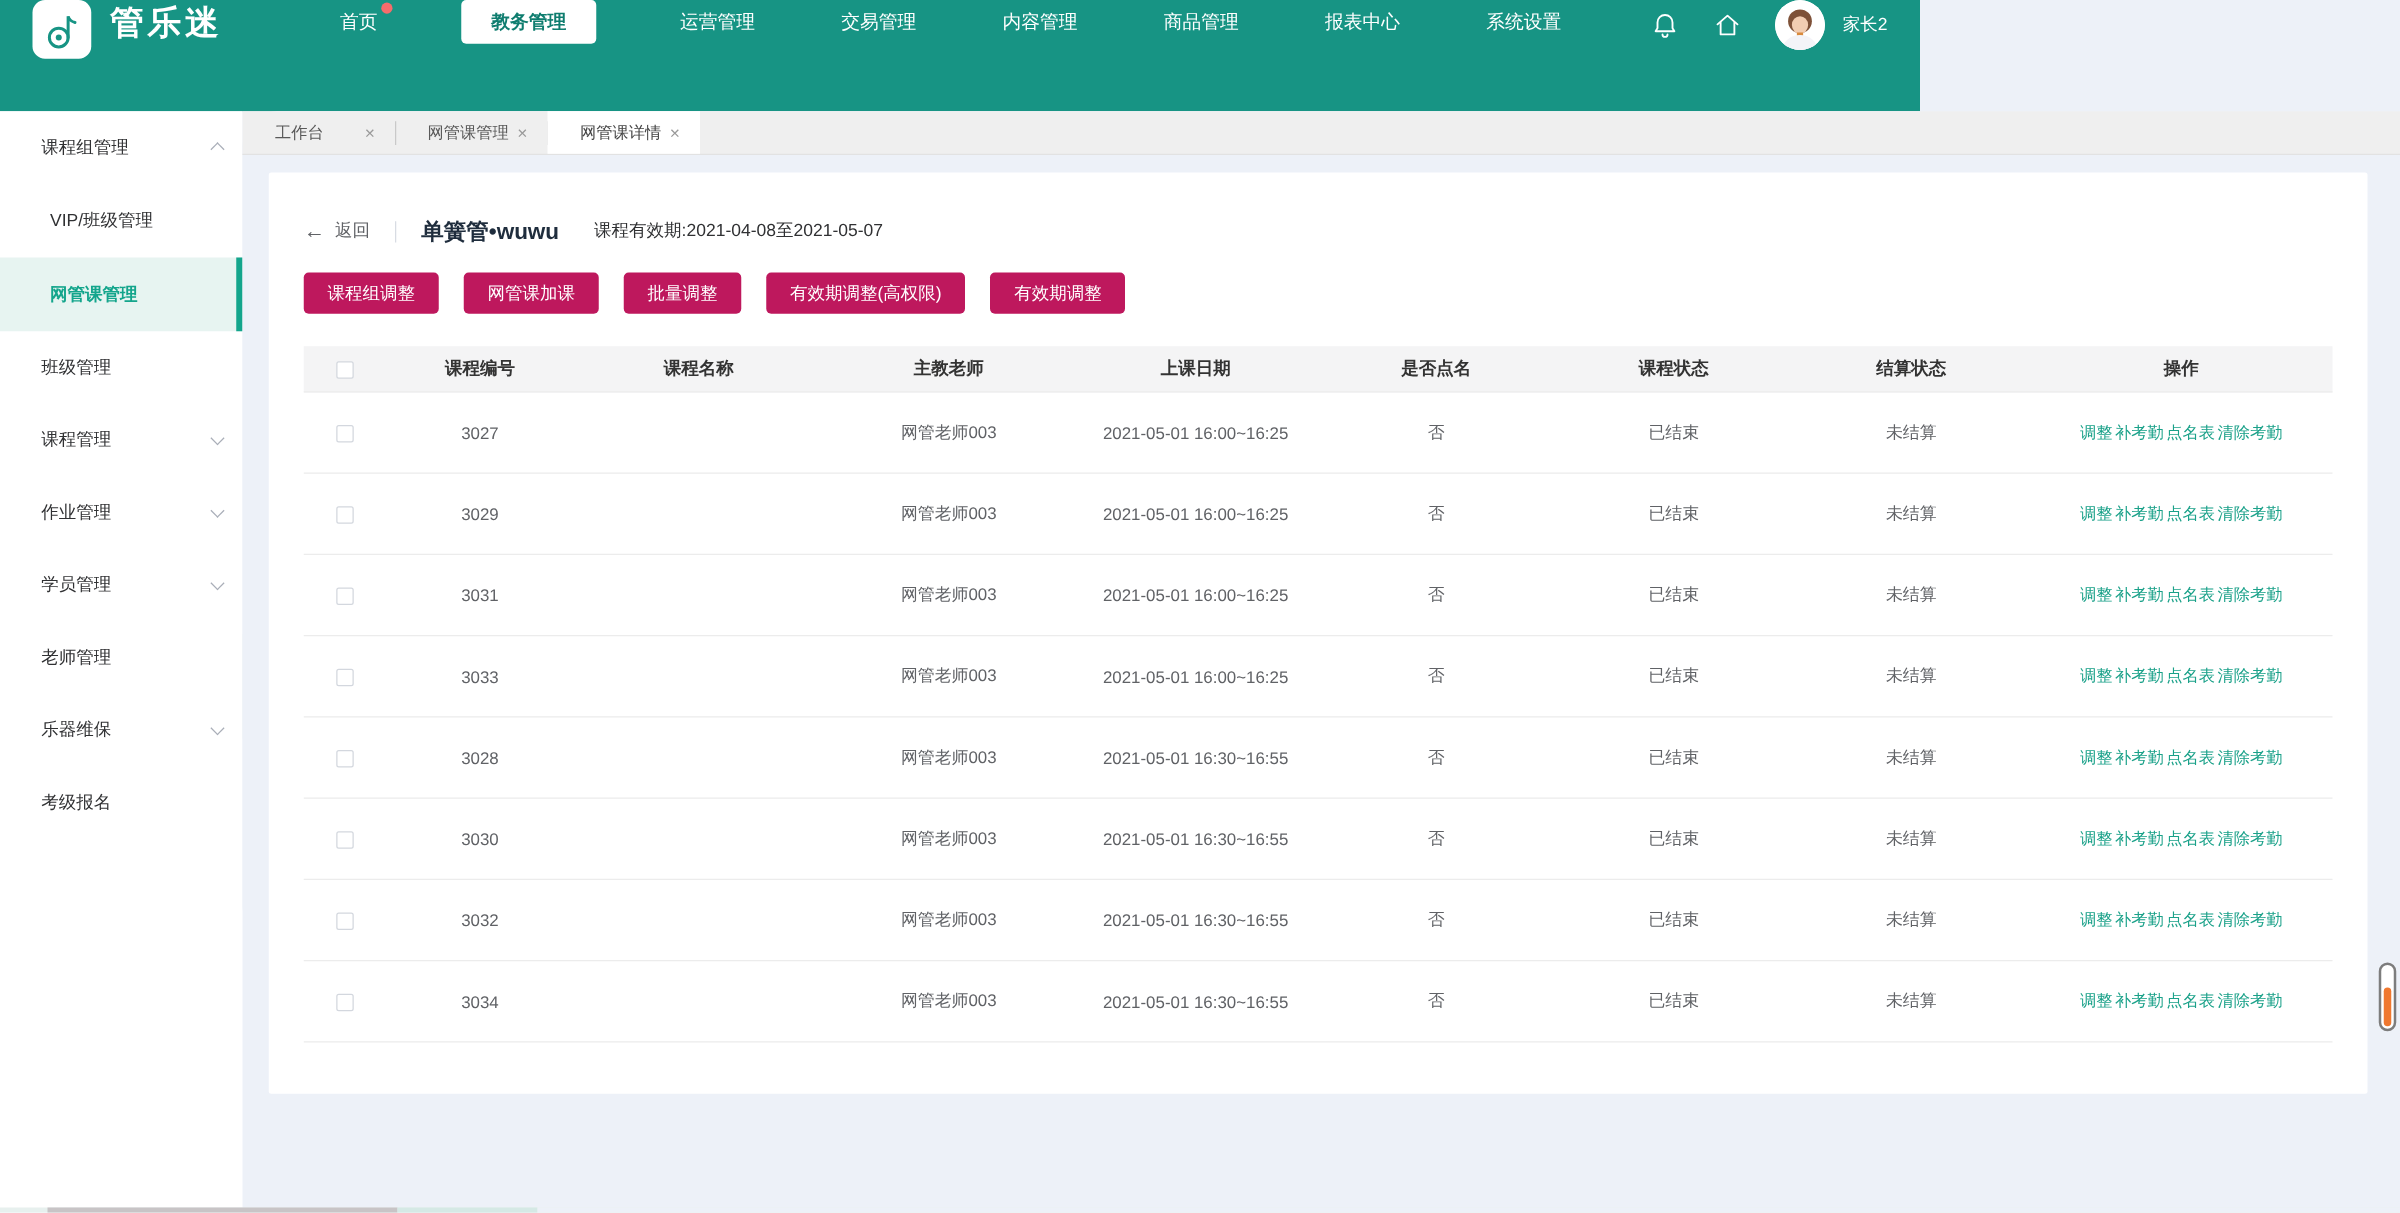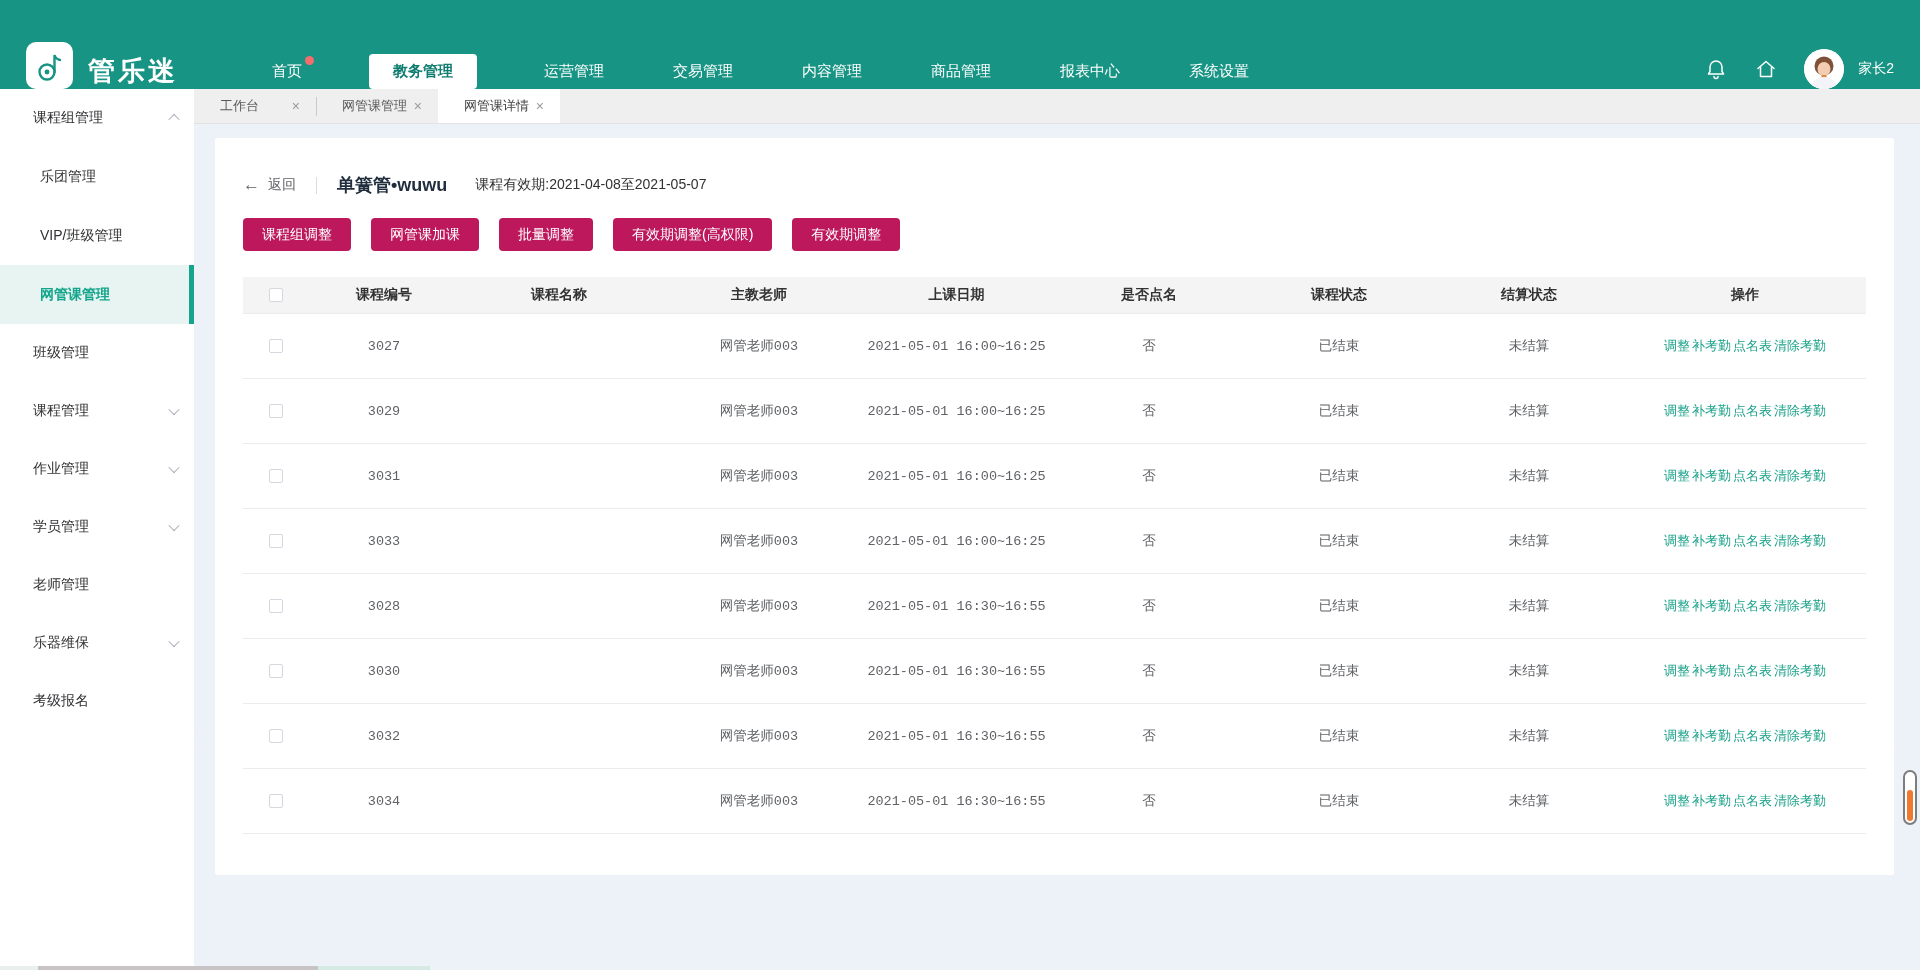--- a/index.html
+++ b/index.html
@@ -1,19 +1,19 @@
 <!DOCTYPE html>
 <html><head>
 <meta charset="utf-8">
 <style>
   * { box-sizing: border-box; margin: 0; padding: 0; }
   html, body { width: 1920px; height: 970px; overflow: hidden; font-family: "Liberation Sans", "DejaVu Sans", sans-serif; background: #edf1f8; }
 
   
-  .topbar { position: absolute; left: 0; top: 0; width: 1920px; height: 89px; background: #179484; display: flex; align-items: flex-end; padding: 0 26px; }
+  .topbar { position: absolute; left: 0; top: 0; width: 1536px; height: 89px; background: #179484; display: flex; align-items: flex-start; padding: 0 26px; }
   .logo-box { width: 47px; height: 47px; background: #fff; border-radius: 10px; display: flex; align-items: center; justify-content: center; flex: 0 0 auto; }
   .brand { color: #fff; font-size: 27px; font-weight: bold; letter-spacing: 3px; margin-left: 15px; }
   .topnav { display: flex; align-items: center; margin-left: 92px; gap: 65px; }
   .nav-item { position: relative; color: #fff; font-size: 15px; padding: 8px 2px; cursor: pointer; white-space: nowrap; }
   .nav-item.active { background: #fff; color: #0f7d6f; font-weight: bold; border-radius: 4px; padding: 8px 24px; }
   .nav-dot { position: absolute; top: 2px; right: -10px; width: 9px; height: 9px; border-radius: 50%; background: #f56c6c; }
   .top-right { margin-left: auto; display: flex; align-items: center; gap: 26px; }
   .top-icon { width: 24px; height: 24px; cursor: pointer; }
   .avatar { width: 40px; height: 40px; border-radius: 50%; overflow: hidden; background: #fff; cursor: pointer; }
   .username { color: #fff; font-size: 14px; margin-left: -12px; }
@@ -43,21 +43,21 @@
   .back-link { display: flex; align-items: center; gap: 8px; color: #606266; font-size: 14px; cursor: pointer; }
   .back-arrow { font-size: 17px; color: #606266; }
   .vdivider { width: 1px; height: 17px; background: #d8dce3; margin: 0 20px; }
   .detail-title { font-size: 18px; font-weight: bold; color: #1f2d3d; }
   .detail-validity { font-size: 14px; color: #303133; margin-left: 28px; }
 
   .btn-row { display: flex; gap: 20px; margin-top: 18px; }
   .btn { background: #be185d; color: #fff; font-size: 14px; border: none; border-radius: 4px; height: 33px; padding: 0 19px; cursor: pointer; font-family: inherit; }
 
   
-  .table { margin-top: 26px; font-family: Liberation Mono, monospace; }
+  .table { margin-top: 26px; }
   .trow, .thead { display: grid; grid-template-columns: 66px 150px 200px 200px 195px 190px 190px 190px 1fr; align-items: center; }
   .thead { background: #f4f4f5; height: 37px; font-size: 14px; font-weight: bold; color: #333; border-bottom: 1px solid #ececec; }
   .trow { height: 65px; border-bottom: 1px solid #ececec; font-size: 13.5px; color: #606266; }
   .cell { text-align: center; }
   .checkbox { display: inline-block; width: 14px; height: 14px; border: 1px solid #d3d7de; border-radius: 2px; background: #fff; cursor: pointer; vertical-align: middle; }
   .c-actions { display: flex; justify-content: center; gap: 2px; }
   .action-link { color: #1aa189; font-size: 13px; cursor: pointer; white-space: nowrap; }
 
   
   .v-indicator { position: absolute; right: 3px; top: 770px; width: 14px; height: 55px; border: 2px solid #7d7d7d; border-radius: 8px; background: #fff; overflow: hidden; }
@@ -110,21 +110,20 @@
     <div class="username">家长2</div>
   </div>
 </div>
 
 <div class="sidebar">
   <div id="side-menu">
       <div class="side-item">
         <span>课程组管理</span>
         <span class="chev up"></span>
       </div>
-      <div class="side-sub">乐团管理</div>
       <div class="side-sub">VIP/班级管理</div>
       <div class="side-sub active">网管课管理</div>
       <div class="side-item">
         <span>班级管理</span>
       </div>
       <div class="side-item">
         <span>课程管理</span>
         <span class="chev down"></span>
       </div>
       <div class="side-item">

